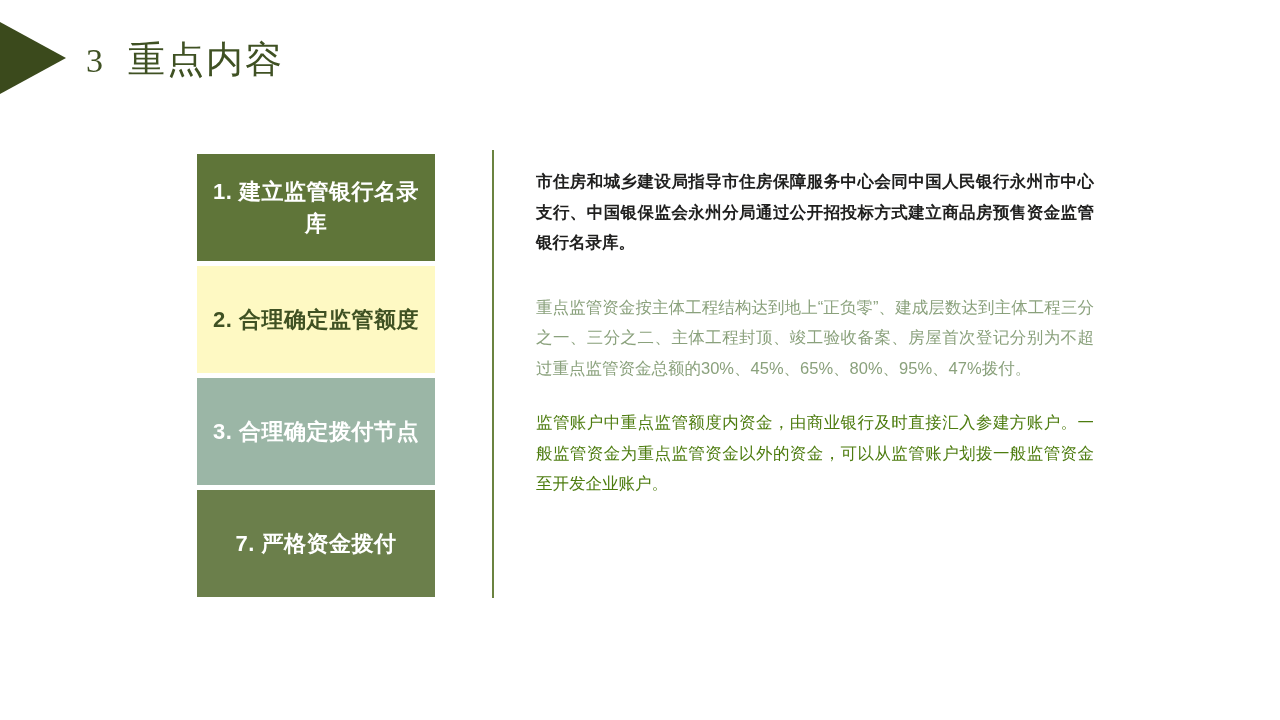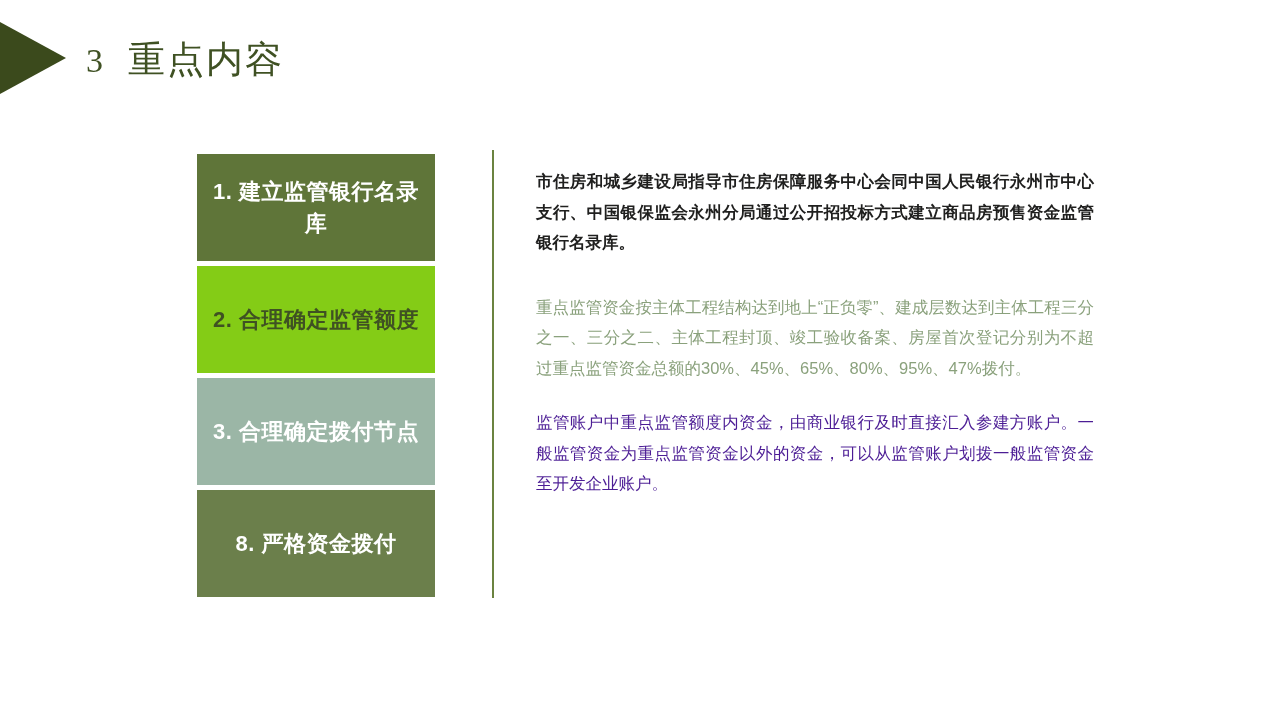--- a/index.html
+++ b/index.html
@@ -69,21 +69,21 @@
     justify-content: center;
     text-align: center;
     box-sizing: border-box;
     padding: 0 14px;
     font-size: 22px;
     font-weight: bold;
     line-height: 1.45;
     letter-spacing: 0.5px;
   }
   .chip-1 { background: #5f7539; color: #ffffff; }
-  .chip-2 { background: #84cc16; color: #3f5123; }
+  .chip-2 { background: #fef9c3; color: #3f5123; }
   .chip-3 { background: #9bb6a6; color: #ffffff; }
   .chip-4 { background: #6b7f4b; color: #ffffff; }
 
   
   .divider {
     position: absolute;
     left: 492px;
     top: 150px;
     width: 2px;
     height: 448px;
@@ -112,38 +112,38 @@
     color: #6fa84f;
     font-size: 15.5px;
     margin-bottom: 36px;
     padding-left: 4px;
   }
   .para.p3 {
     color: #8aa17c;
     margin-bottom: 24px;
   }
   .para.p4 {
-    color: #4c1d95;
+    color: #4d7c0f;
     margin-bottom: 0;
   }
 </style>
 </head>
 <body>
 
 <div class="header">
   <div class="triangle-mark"></div>
   <div class="header-number">3</div>
   <div class="header-title">重点内容</div>
 </div>
 
 <div class="left-col">
   <div class="chip chip-1">1. 建立监管银行名录库</div>
   <div class="chip chip-2">2. 合理确定监管额度</div>
   <div class="chip chip-3">3. 合理确定拨付节点</div>
-  <div class="chip chip-4">8. 严格资金拨付</div>
+  <div class="chip chip-4">7. 严格资金拨付</div>
 </div>
 
 <div class="divider"></div>
 
 <div class="right-col">
   <p class="para p1">市住房和城乡建设局指导市住房保障服务中心会同中国人民银行永州市中心支行、中国银保监会永州分局通过公开招投标方式建立商品房预售资金监管银行名录库。</p>
   <p class="para p3">重点监管资金按主体工程结构达到地上“正负零”、建成层数达到主体工程三分之一、三分之二、主体工程封顶、竣工验收备案、房屋首次登记分别为不超过重点监管资金总额的30%、45%、65%、80%、95%、47%拨付。</p>
   <p class="para p4">监管账户中重点监管额度内资金，由商业银行及时直接汇入参建方账户。一般监管资金为重点监管资金以外的资金，可以从监管账户划拨一般监管资金至开发企业账户。</p>
 </div>
 

